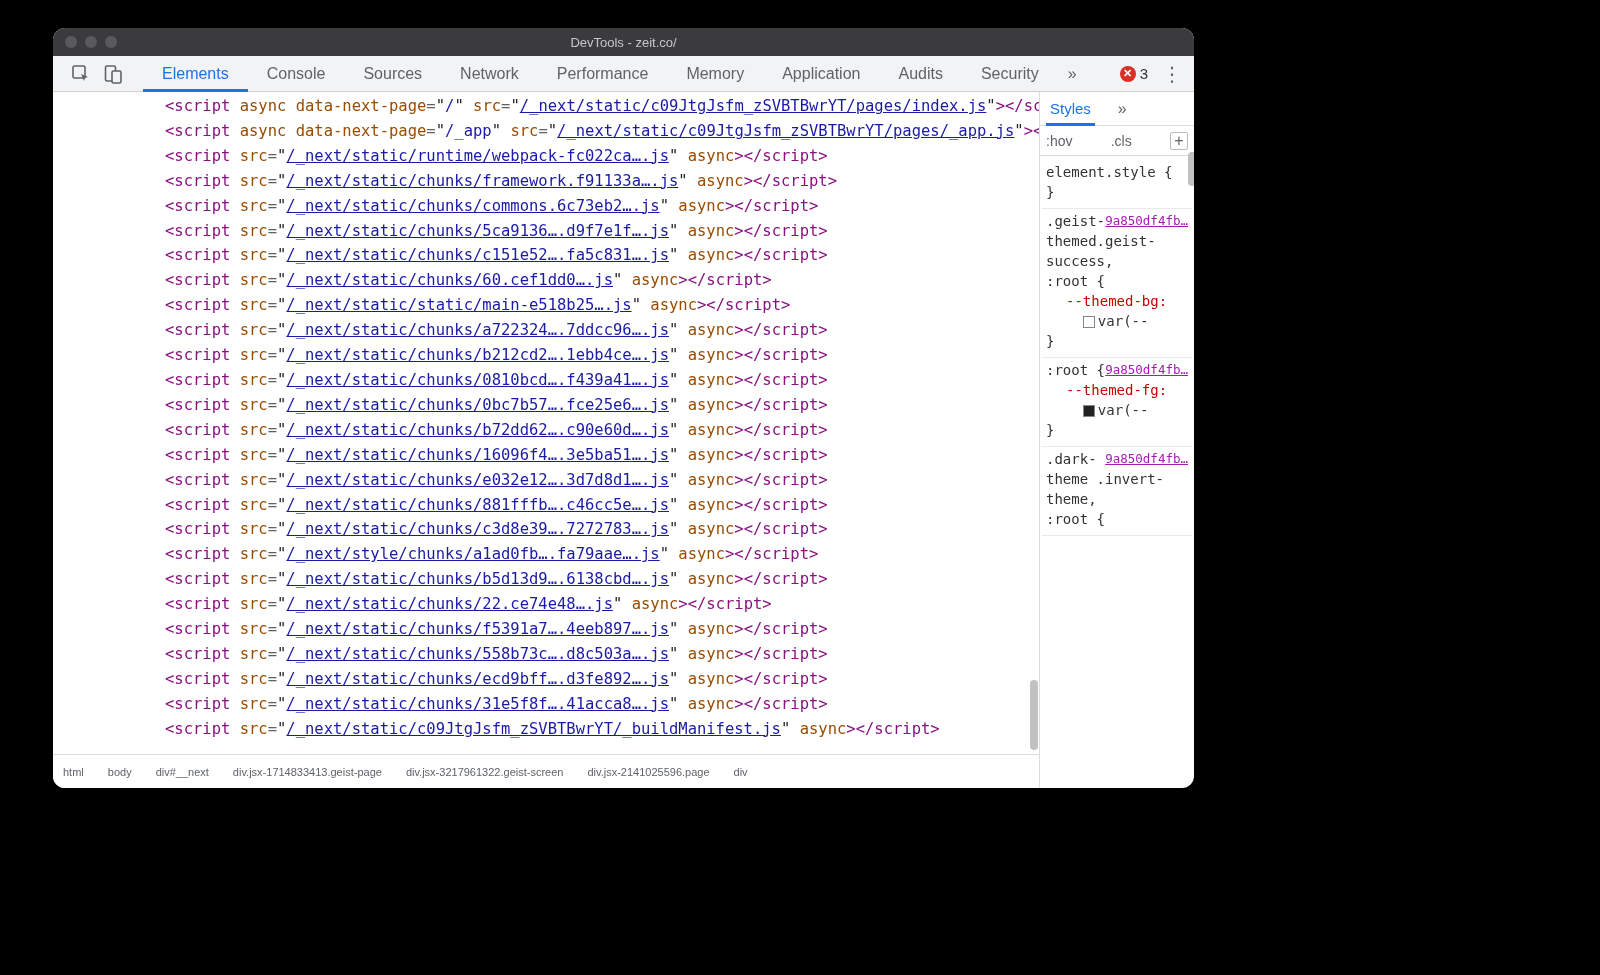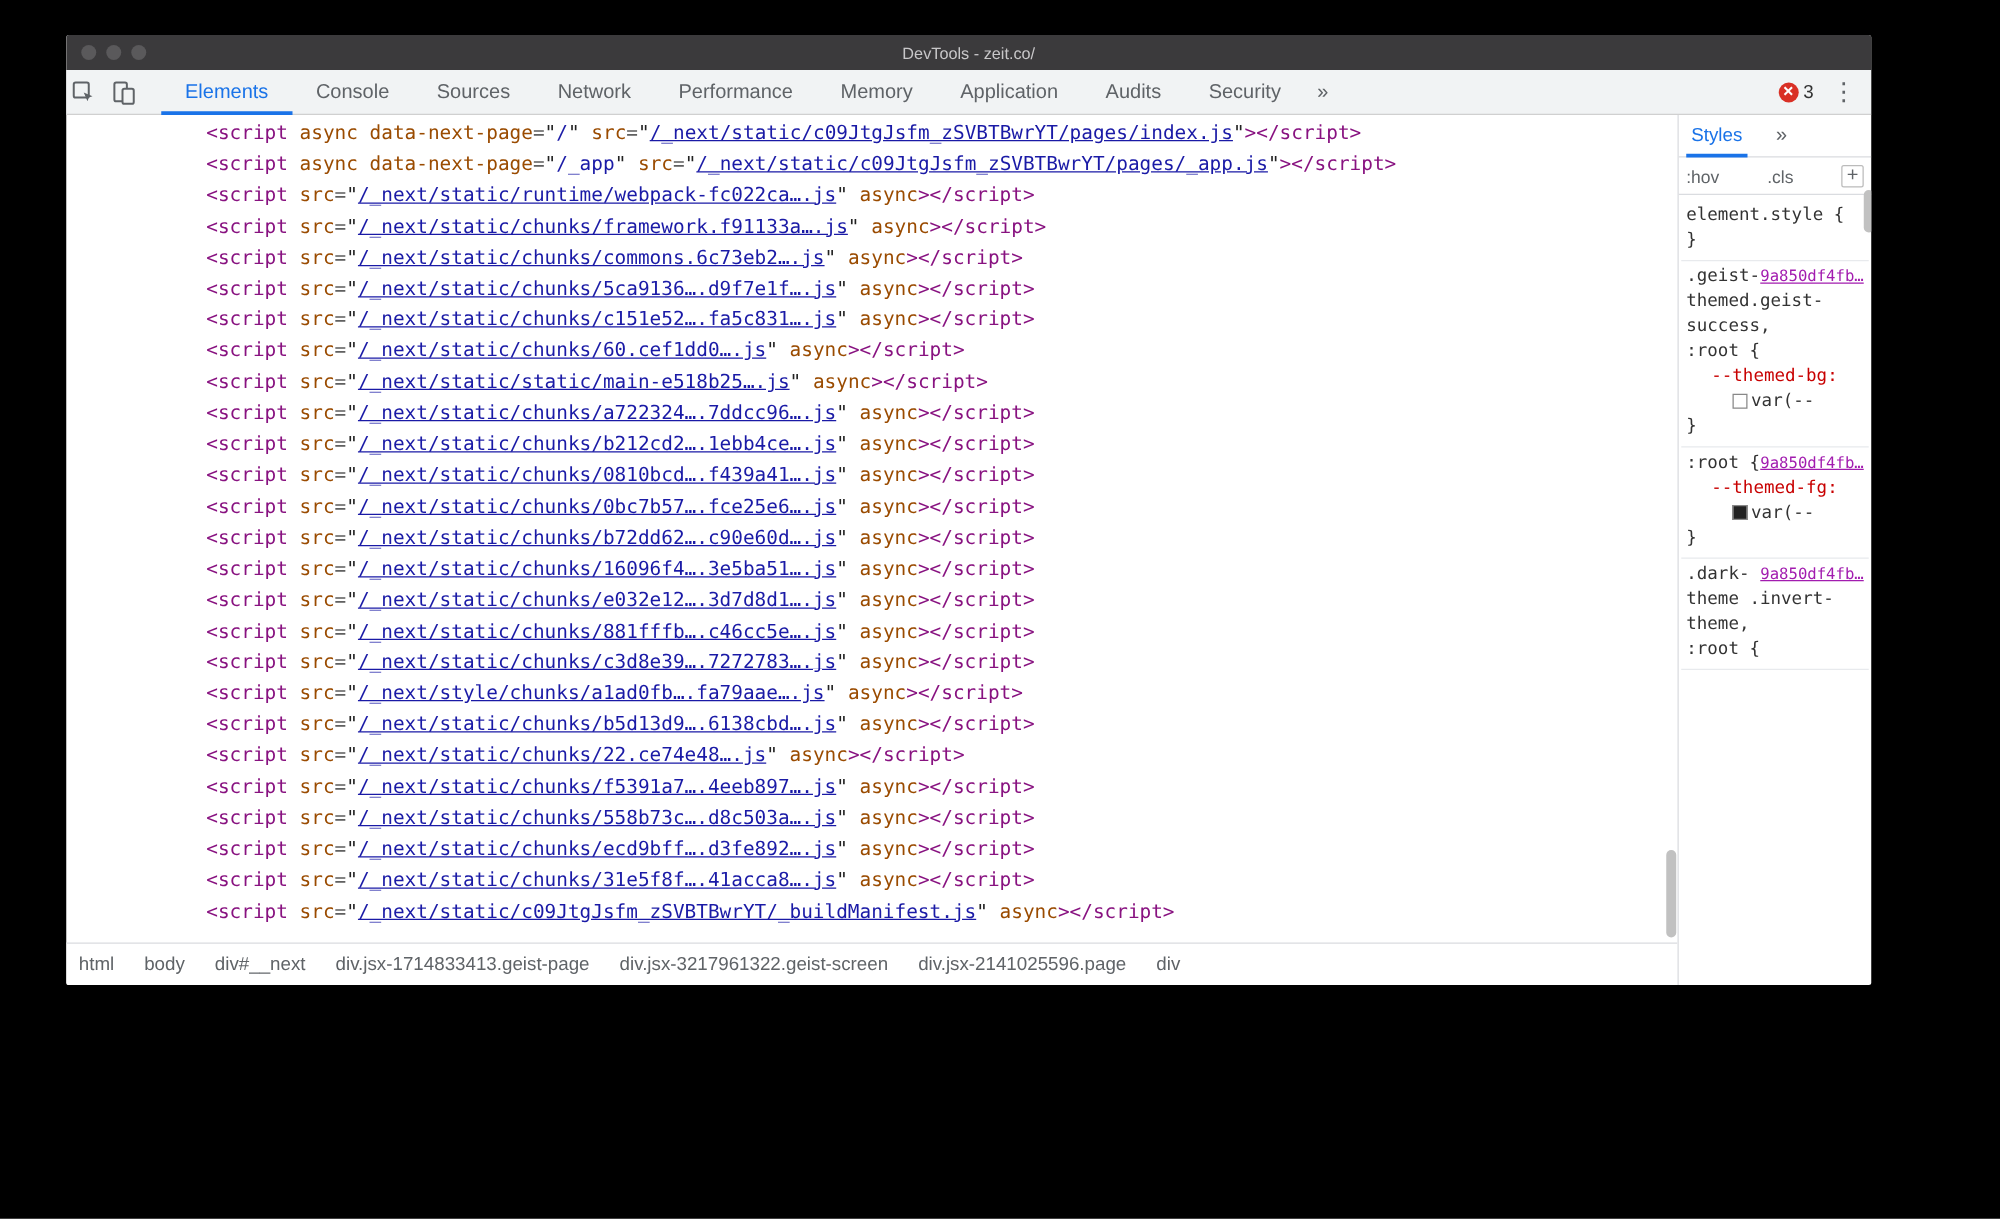--- a/index.html
+++ b/index.html
@@ -9,24 +9,24 @@
     font-family: "Helvetica Neue", Arial, sans-serif;
     width: 1600px;
     height: 975px;
     overflow: hidden;
   }
   
   .window {
     position: absolute;
     left: 53px;
     top: 28px;
-    width: 1444px;
+    width: 1141px;
     height: 760px;
     background: #fff;
-    border-radius: 2px;
+    border-radius: 12px;
     overflow: hidden;
     box-shadow: 0 20px 60px rgba(0,0,0,.45);
     display: flex;
     flex-direction: column;
   }
   .titlebar {
     height: 28px;
     background: #3b3a3c;
     display: flex;
     align-items: center;
@@ -43,21 +43,21 @@
     font-size: 13px;
     pointer-events: none;
   }
   
   .toolbar {
     height: 36px;
     background: #f1f3f4;
     border-bottom: 1px solid #d0d0d0;
     display: flex;
     align-items: stretch;
-    padding-left: 4px;
+    padding-left: 18px;
   }
   .tb-left { display:flex; align-items:center; gap: 12px; padding-right: 20px; }
   .tb-icon { width:20px; height:20px; display:flex; align-items:center; justify-content:center; color:#5f6367; }
   .tabs { display:flex; align-items:stretch; }
   .tab {
     padding: 0 19px;
     display:flex; align-items:center;
     font-size: 16px;
     color: #5f6367;
     cursor: pointer;
@@ -96,21 +96,21 @@
   .tagp { color: #881280; }    
   .attr { color: #9a4b00; }    
   .attrv { color: #1a1aa6; }   
   .link { color: #1a1aa6; text-decoration: underline; }
   .eq { color: #606060; }
   .q { color:#222; }
   
   .crumbs {
     height:34px; background:#fff; border-top:1px solid #dadce0;
     display:flex; align-items:center; gap:24px; padding:0 10px;
-    font-size:15px; color:#5f6367;
+    font-size:11px; color:#5f6367;
   }
   .crumb { cursor:pointer; }
   
   .vthumb {
     position:absolute; right:1px; width:8px; height:70px; top:588px;
     background:#c1c1c1; border-radius:4px;
   }
   
   .sidepane {
     width: 155px;

